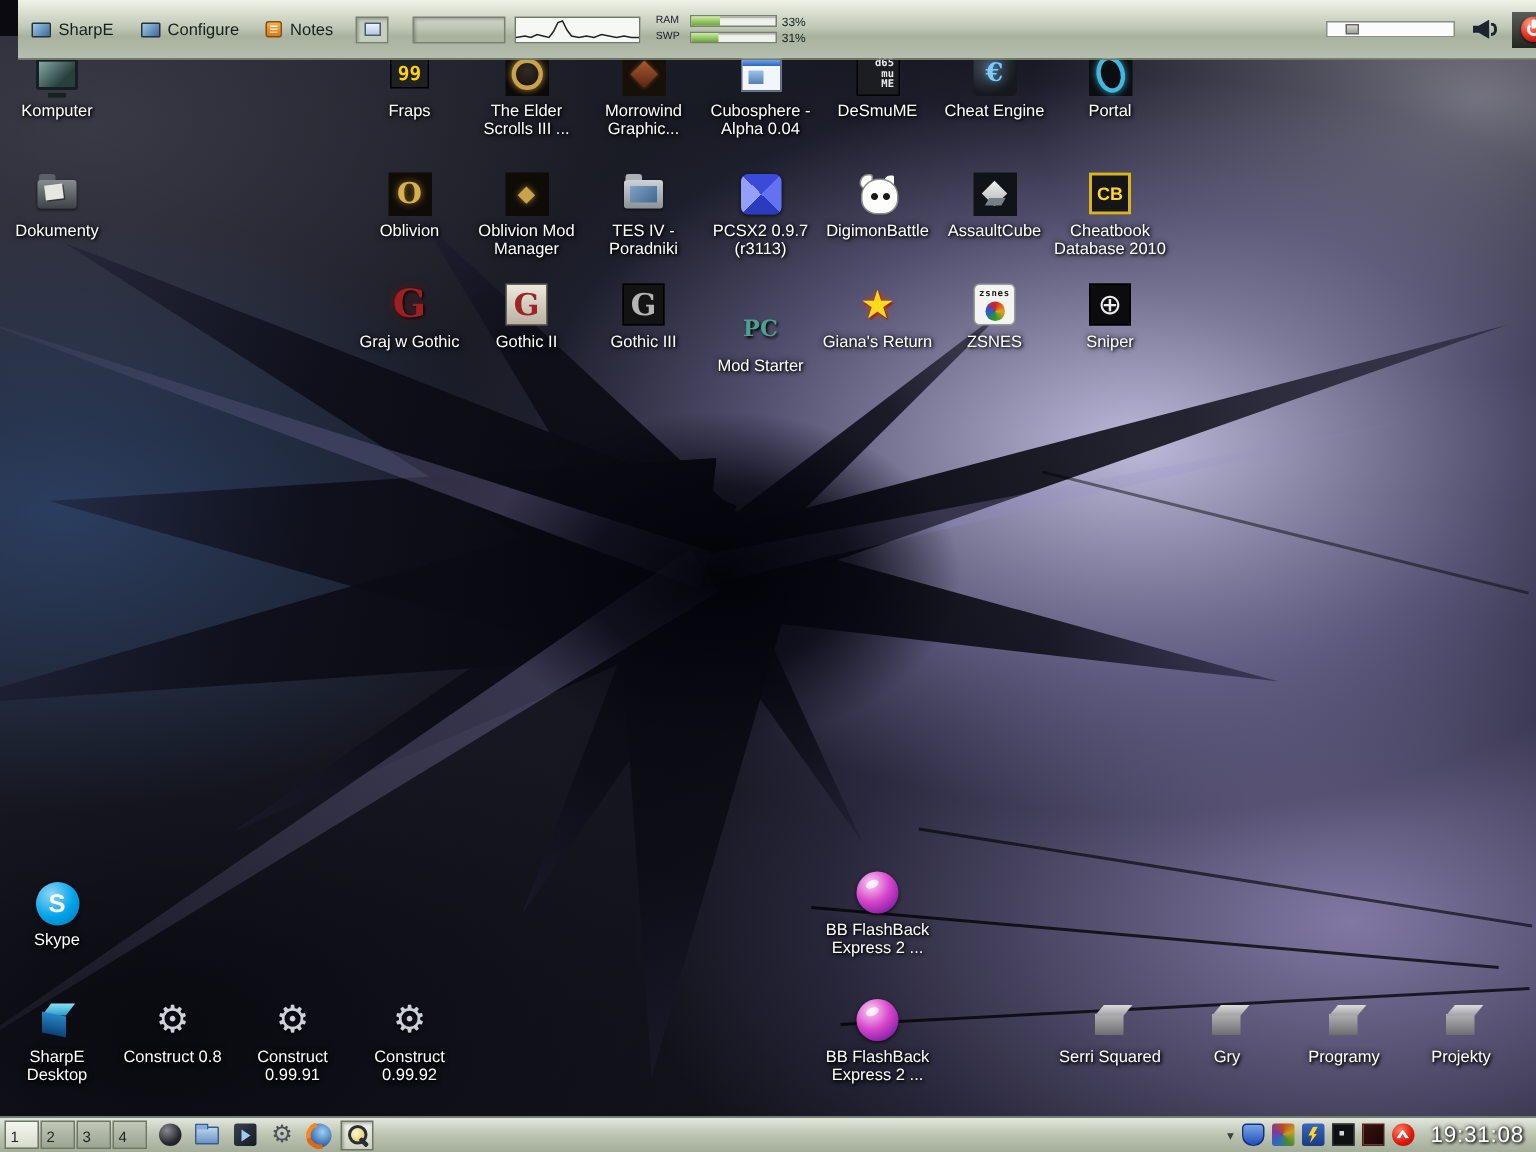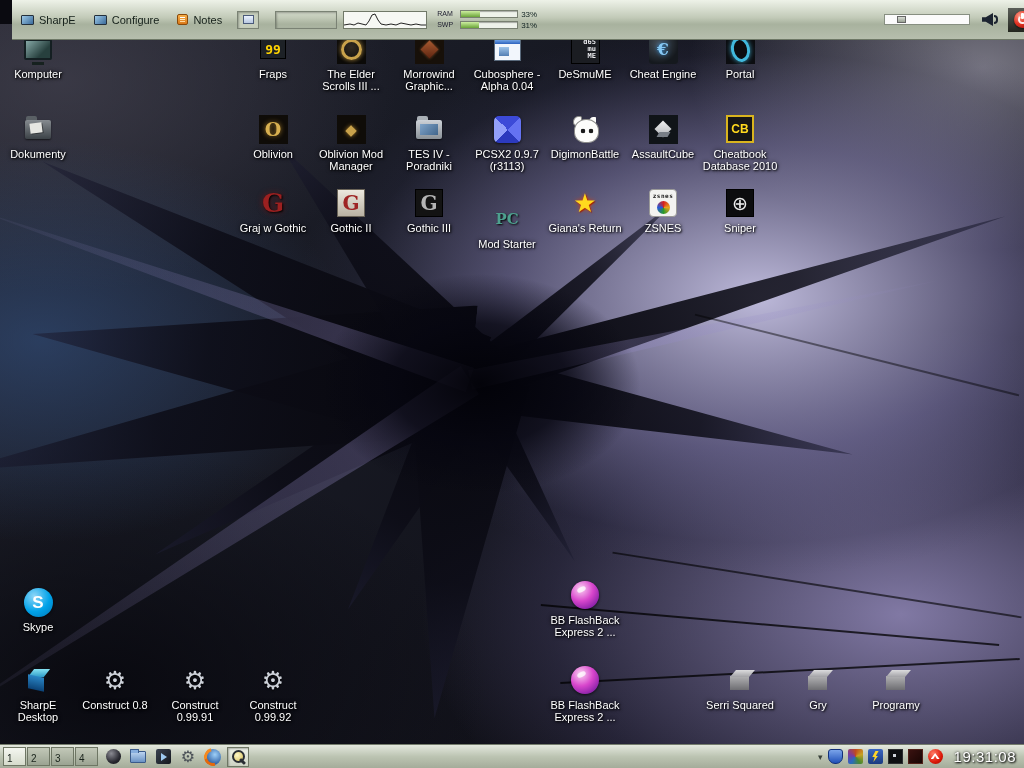--- a/index.html
+++ b/index.html
@@ -472,20 +472,26 @@
           <div class="a-box"></div>
         </div>
       <div class="lbl">Gry</div>
     </div>
     <div class="dicon" style="left:858px;top:639px">
       <div class="ibox">
           <div class="a-box"></div>
         </div>
       <div class="lbl">Programy</div>
     </div>
+    <div class="dicon" style="left:936px;top:639px">
+      <div class="ibox">
+          <div class="a-box"></div>
+        </div>
+      <div class="lbl">Projekty</div>
+    </div>
   </div>
 
   <div class="taskbar">
     <div class="wsbtn active">1</div>
     <div class="wsbtn">2</div>
     <div class="wsbtn">3</div>
     <div class="wsbtn">4</div>
     <div class="qicon">
         <span class="q-orb"></span>
       </div>

